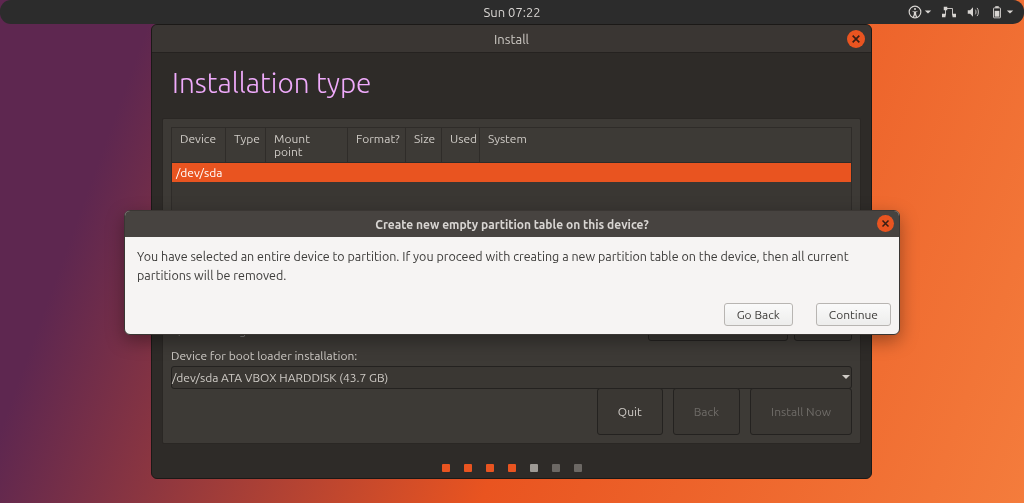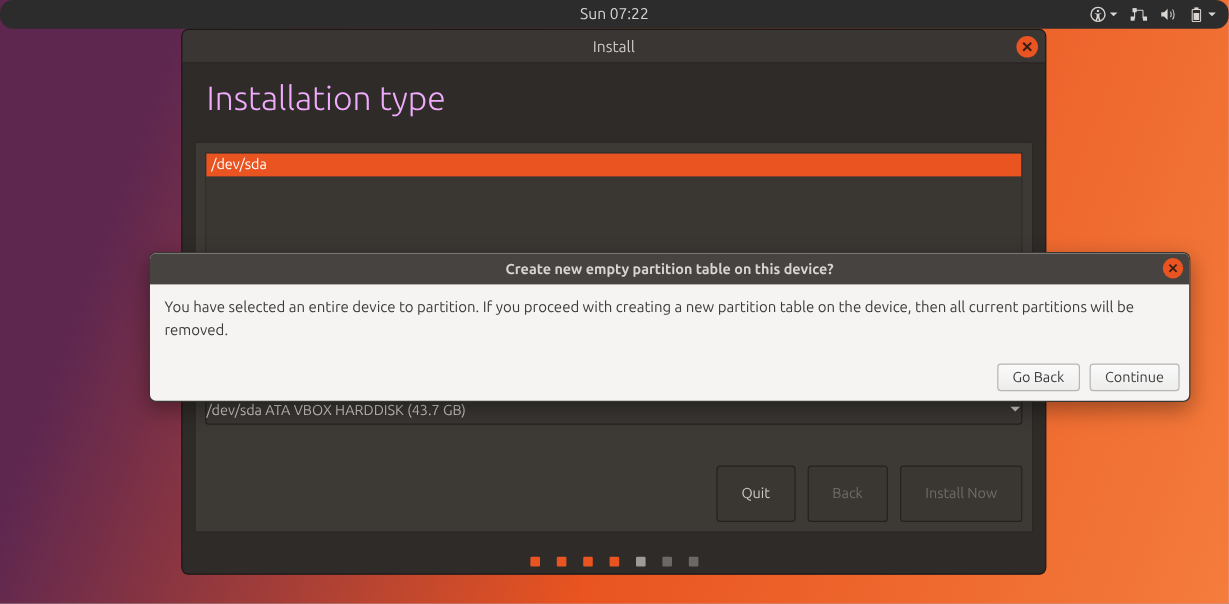--- a/index.html
+++ b/index.html
@@ -159,21 +159,21 @@
     .dot.active { background: #e95420; }
     .dot.past { background: #e95420; }
     .dot.future { background: #6c6864; }
     .dot.current { background: #9e9a95; }
 
     
     .dialog {
       position: absolute;
       left: 124px;
       top: 210px;
-      width: 868px;
+      width: 776px;
       background: #f6f4f3;
       border: 1px solid #3a3633;
       border-radius: 6px;
       overflow: hidden;
       box-shadow: 0 6px 18px rgba(0,0,0,0.35);
     }
     .dialog .d-titlebar {
       background: #474340;
       color: #d8d5d2;
       height: 26px;
@@ -192,21 +192,21 @@
     .dialog .d-body {
       padding: 10px 12px 8px 12px;
       color: #3c3b39;
       font-size: 12.5px;
       line-height: 1.5;
     }
     .dialog .d-body p { margin-bottom: 10px; }
     .dialog .d-actions {
       display: flex;
       justify-content: flex-end;
-      gap: 8px;
+      gap: 23px;
       padding: 0 8px 8px 0;
     }
     .light-btn {
       background: linear-gradient(#fafafa, #ededec);
       border: 1px solid #b8b5b2;
       border-radius: 3px;
       color: #3c3b39;
       padding: 4px 12px;
       font-size: 12px;
     }
@@ -267,20 +267,29 @@
       <svg viewBox="0 0 12 12">
           <path d="M2 2l8 8M10 2l-8 8" fill="none"></path>
         </svg>
     </span>
   </div>
   <div class="heading-area">
     <div class="heading">Installation type</div>
   </div>
   <div class="content-area">
     <div class="part-table">
+      <div class="part-header">
+        <div class="col-device">Device</div>
+        <div class="col-type">Type</div>
+        <div class="col-mount">Mount point</div>
+        <div class="col-format">Format?</div>
+        <div class="col-size">Size</div>
+        <div class="col-used">Used</div>
+        <div class="col-system">System</div>
+      </div>
       <div class="part-body">
         <div class="part-row">/dev/sda</div>
       </div>
     </div>
 
     <div class="toolbar">
       <div class="toolbar-left">
         <span class="tb-btn">+</span>
         <span class="tb-btn">−</span>
         <span class="tb-change">Change…</span>

